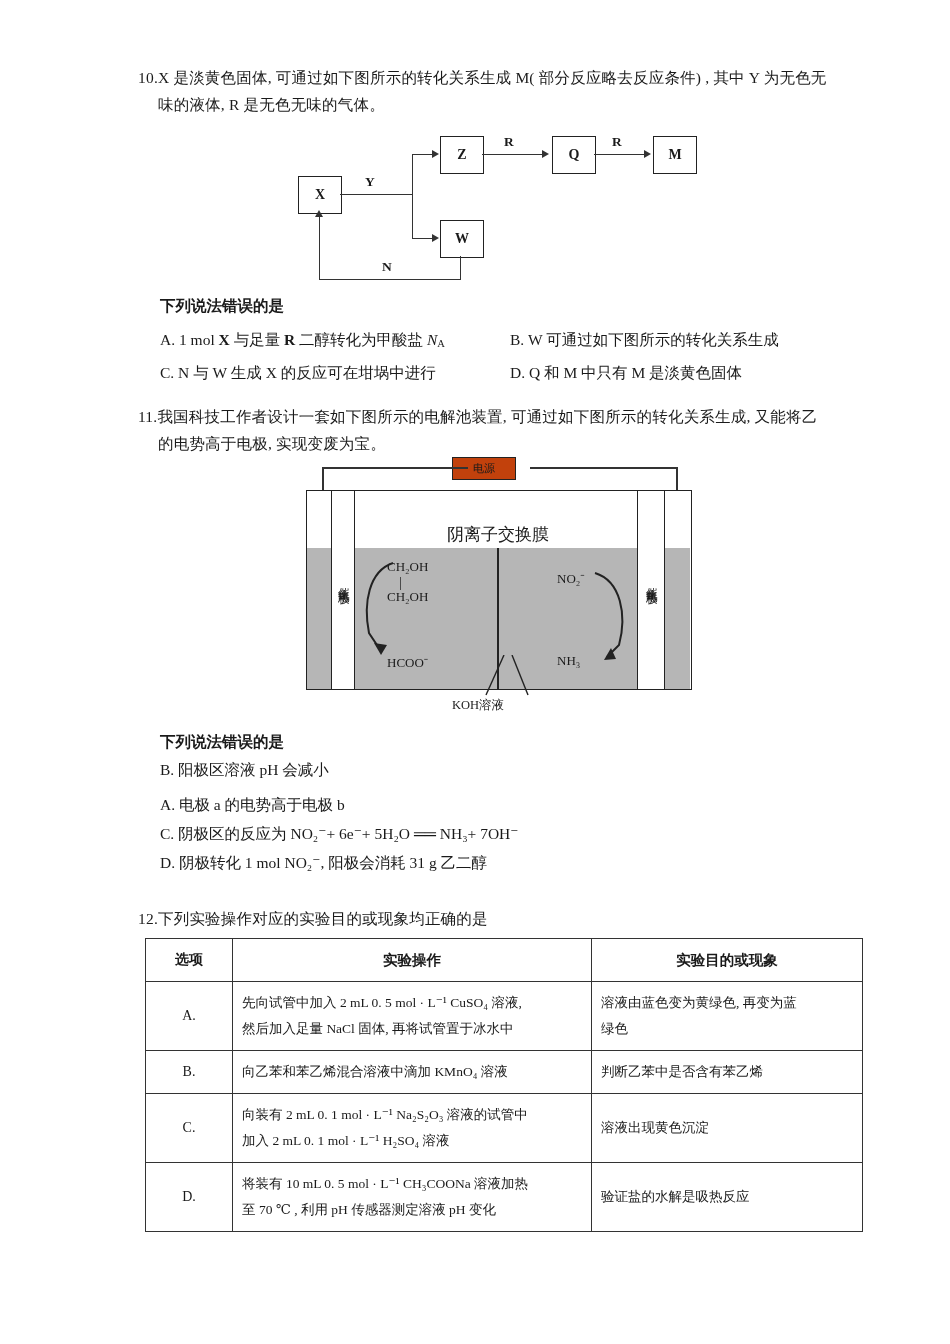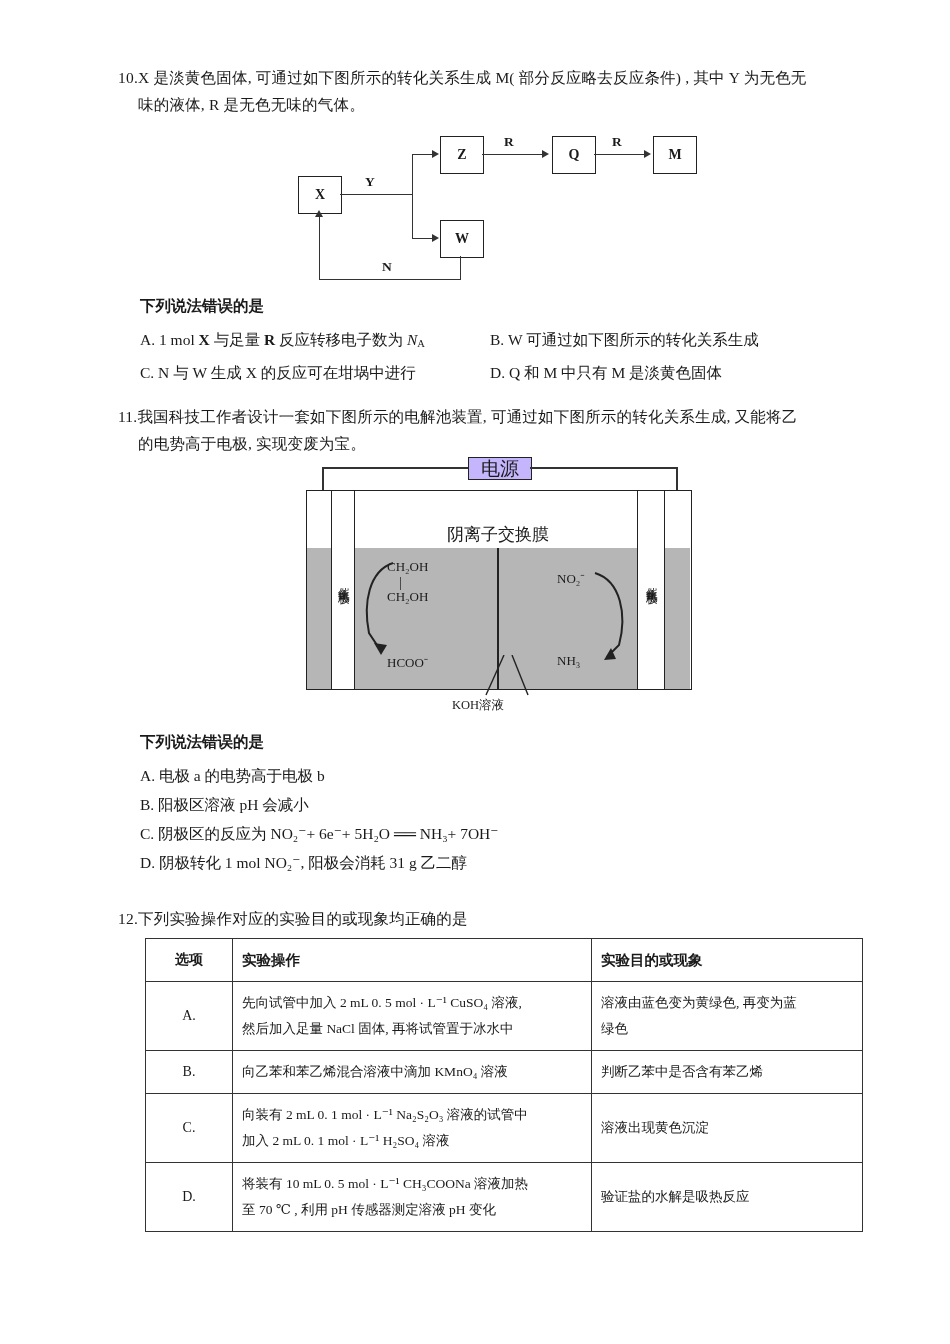--- a/index.html
+++ b/index.html
@@ -17,21 +17,21 @@
   }
   .page {
     position: relative;
     width: 950px;
     height: 1344px;
     padding: 0;
     box-sizing: border-box;
   }
 
   
-  .q-block { position: absolute; }
+  .q-block { position: absolute; margin-left: 20px; }
   .q-line {
     font-size: 15.5px;
     line-height: 27px;
     letter-spacing: 0.2px;
     white-space: nowrap;
   }
   .q-num { }
 
   .sub-prompt {
     font-size: 15.5px;
@@ -93,25 +93,25 @@
   
   #cell-diagram {
     position: absolute;
     left: 300px;
     top: 455px;
     width: 400px;
     height: 265px;
   }
   #power-box {
     position: absolute;
-    left: 168px; top: 2px;
+    left: 152px; top: 2px;
     width: 62px; height: 21px;
     border: 1.4px solid #222;
-    background: #c4b5fd;
-    font-size: 19px;
+    background: #c2410c;
+    font-size: 11px;
     display: flex; align-items: center; justify-content: center;
   }
   .wire { position: absolute; background: #333; }
   #cell-body {
     position: absolute;
     left: 6px; top: 35px;
     width: 386px; height: 200px;
     border: 1.5px solid #222;
     background: #fff;
     box-sizing: border-box;
@@ -172,21 +172,21 @@
     table-layout: fixed;
   }
   #exp-table td, #exp-table th {
     border: 1.1px solid #333;
     padding: 8px 9px;
     vertical-align: middle;
     line-height: 26px;
     font-weight: normal;
     text-align: left;
   }
-  #exp-table th { font-weight: bold; font-size: 14.5px; }
+  #exp-table th { text-align: center; font-weight: bold; font-size: 14.5px; }
   #exp-table .c-opt { width: 68px; text-align: center; font-size: 14px; }
   #exp-table .c-op  { width: 340px; }
   #exp-table .c-res { width: 252px; }
   #exp-table td.c-opt { text-align: center; }
 
   
   #footer {
     position: absolute;
     left: 0; right: 0;
     top: 1272px;
@@ -235,21 +235,21 @@
     <div class="fline fv" style="left:170px; top:128px; height:24px;"></div>
     <div class="fline fh" style="left:29px; top:151px; width:142px;"></div>
     <div class="fline fv" style="left:29px; top:88px; height:64px;"></div>
     <div class="arrowhead up" style="left:25px; top:82px;"></div>
     <div class="flabel" style="left:92px; top:131px;">N</div>
   </div>
 
   <div class="q-block" style="left:140px; top:292px; width:760px;">
     <div class="sub-prompt">下列说法错误的是</div>
     <div class="opt-row" style="margin-top:6px;">
-      <span class="opt-col-left"><span>A.</span>&nbsp;<span>1 mol </span><b>X</b><span> 与足量 </span><b>R</b><span> 反应转移电子数为 </span><i>N</i><sub>A</sub></span><span><span>B.</span>&nbsp;<span>W 可通过如下图所示的转化关系生成</span></span>
+      <span class="opt-col-left"><span>A.</span>&nbsp;<span>1 mol </span><b>X</b><span> 与足量 </span><b>R</b><span> 二醇转化为甲酸盐 </span><i>N</i><sub>A</sub></span><span><span>B.</span>&nbsp;<span>W 可通过如下图所示的转化关系生成</span></span>
     </div>
     <div class="opt-row">
       <span class="opt-col-left"><span>C.</span>&nbsp;<span>N 与 W 生成 X 的反应可在坩埚中进行</span></span><span><span>D.</span>&nbsp;<span>Q 和 M 中只有 M 是淡黄色固体</span></span>
     </div>
   </div>
 
   <div class="q-block" style="left:118px; top:403px; width:760px;">
     <div class="q-line"><span>11.</span><span>我国科技工作者设计一套如下图所示的电解池装置, 可通过如下图所示的转化关系生成, 又能将乙</span></div>
     <div class="q-line" style="padding-left:20px;">的电势高于电极, 实现变废为宝。</div>
   </div>
@@ -301,22 +301,22 @@
 
     <svg style="position:absolute; left:150px; top:200px; width:110px; height:45px;">
       <line x1="54" y1="0" x2="36" y2="40" stroke="#222" stroke-width="1.4"></line>
       <line x1="62" y1="0" x2="78" y2="40" stroke="#222" stroke-width="1.4"></line>
     </svg>
     <div id="koh-label" style="left:152px; top:242px;">KOH溶液</div>
   </div>
 
   <div class="q-block" style="left:140px; top:728px; width:760px;">
     <div class="sub-prompt">下列说法错误的是</div>
+    <div class="opt-row"><span>B.</span>&nbsp;<span>阳极区溶液 pH 会减小</span></div>
     <div class="opt-row" style="margin-top:6px;"><span>A.</span>&nbsp;<span>电极 a 的电势高于电极 b</span></div>
-    <div class="opt-row"><span>B.</span>&nbsp;<span>阳极区溶液 pH 会减小</span></div>
     <div class="opt-row"><span>C.</span>&nbsp;<span>阴极区的反应为 NO₂⁻+ 6e⁻+ 5H₂O ══ NH₃+ 7OH⁻</span></div>
     <div class="opt-row"><span>D.</span>&nbsp;<span>阴极转化 1 mol NO₂⁻, 阳极会消耗 31 g 乙二醇</span></div>
   </div>
 
   <div class="q-block" style="left:118px; top:905px; width:760px;">
     <div class="q-line"><span>12.</span><span>下列实验操作对应的实验目的或现象均正确的是</span></div>
   </div>
 
   <table id="exp-table">
     <thead>

